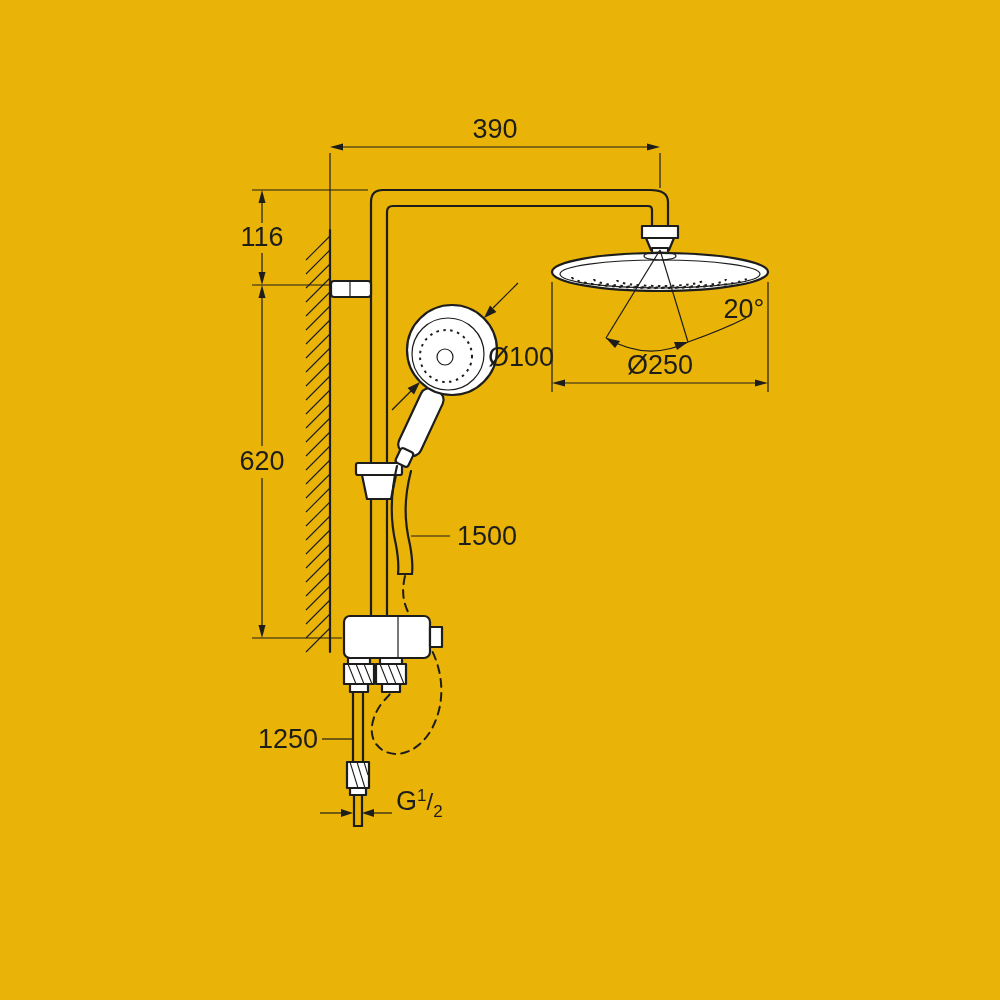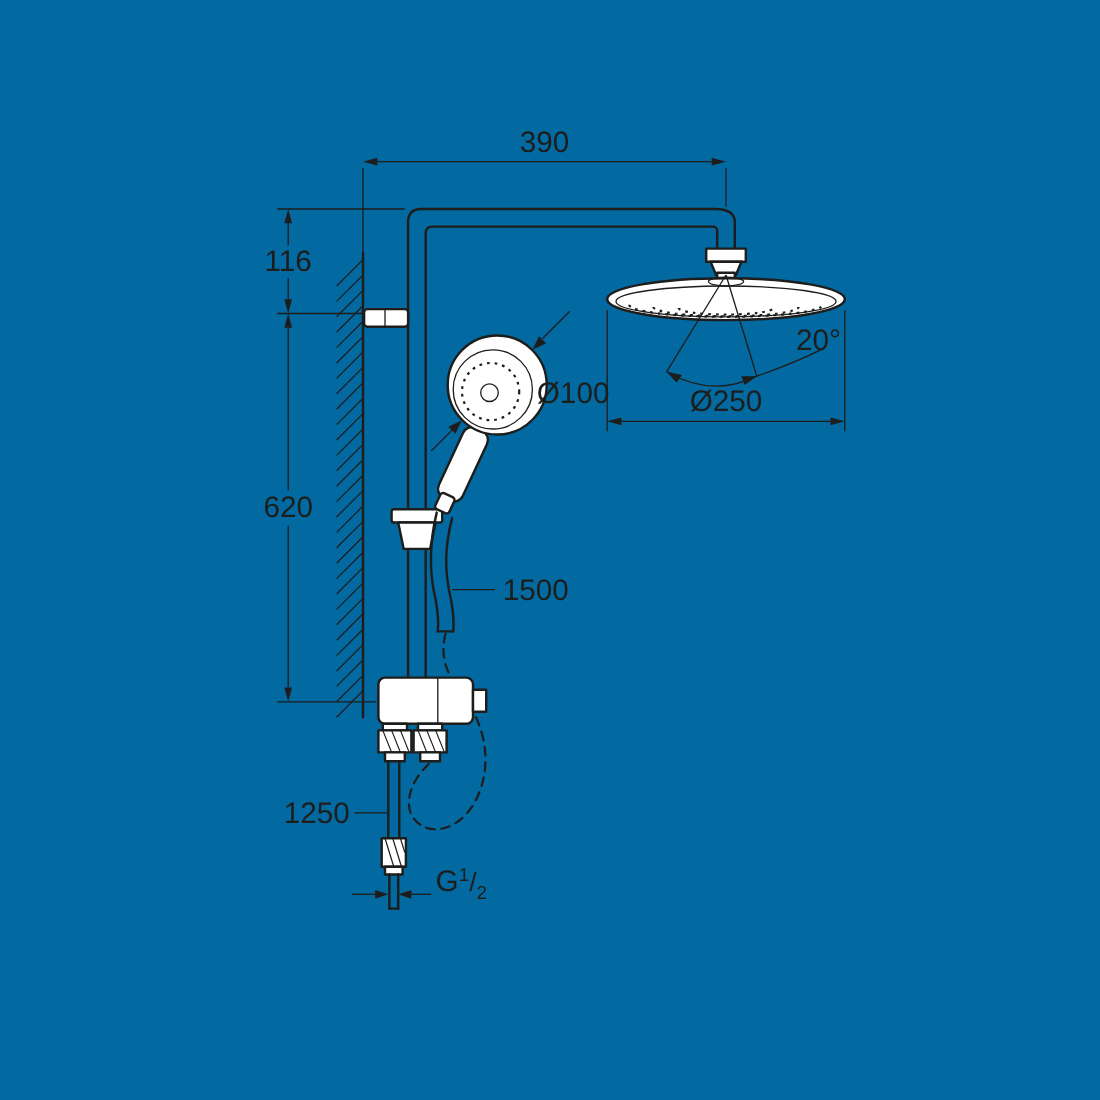--- a/index.html
+++ b/index.html
@@ -1,16 +1,16 @@
 <!DOCTYPE html>
 <html><head>
 <meta charset="utf-8">
 <style>
   html,body{margin:0;padding:0;background:#ffffff;}
-  .canvas{width:1000px;height:1000px;background:#0369a1;position:relative;font-family:"Liberation Sans",sans-serif;}
+  .canvas{width:1000px;height:1000px;background:#eab308;position:relative;font-family:"Liberation Sans",sans-serif;}
   svg{display:block;}
   .dim{font-family:"Liberation Sans",sans-serif;font-size:27px;fill:#1d1d1b;}
   .obj{stroke:#1d1d1b;fill:none;stroke-width:2.2;stroke-linecap:round;stroke-linejoin:round;}
   .objf{stroke:#1d1d1b;fill:#ffffff;stroke-width:2.2;stroke-linejoin:round;}
   .thin{stroke:#1d1d1b;fill:none;stroke-width:1.2;}
   .hatch{stroke:#1d1d1b;fill:none;stroke-width:1.1;}
   .arrow{fill:#1d1d1b;stroke:none;}
   .dash{stroke:#1d1d1b;fill:none;stroke-width:2;stroke-dasharray:8 6;stroke-linecap:round;}
   .dots{stroke:#1d1d1b;fill:none;stroke-width:2;stroke-dasharray:2.5 4.5;}
 </style>

